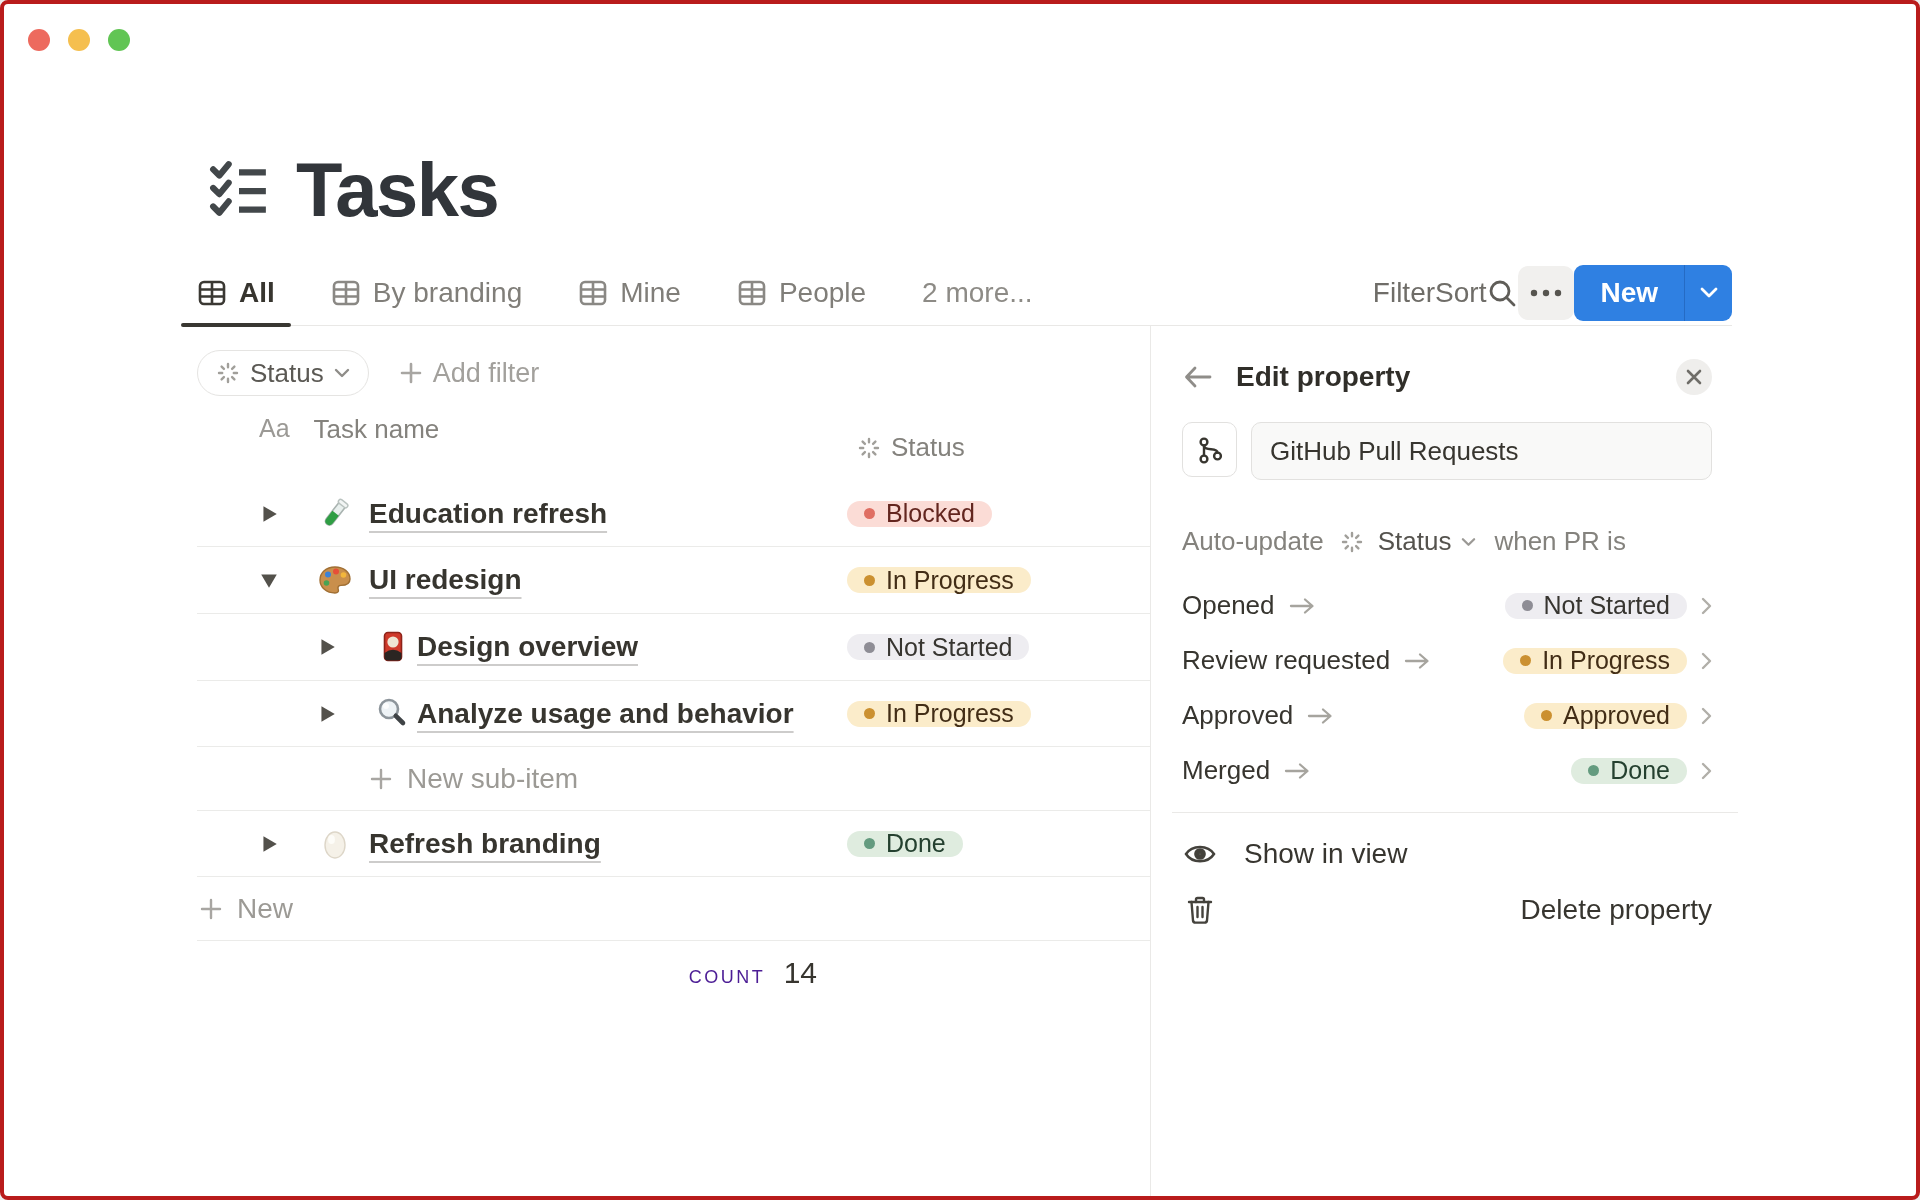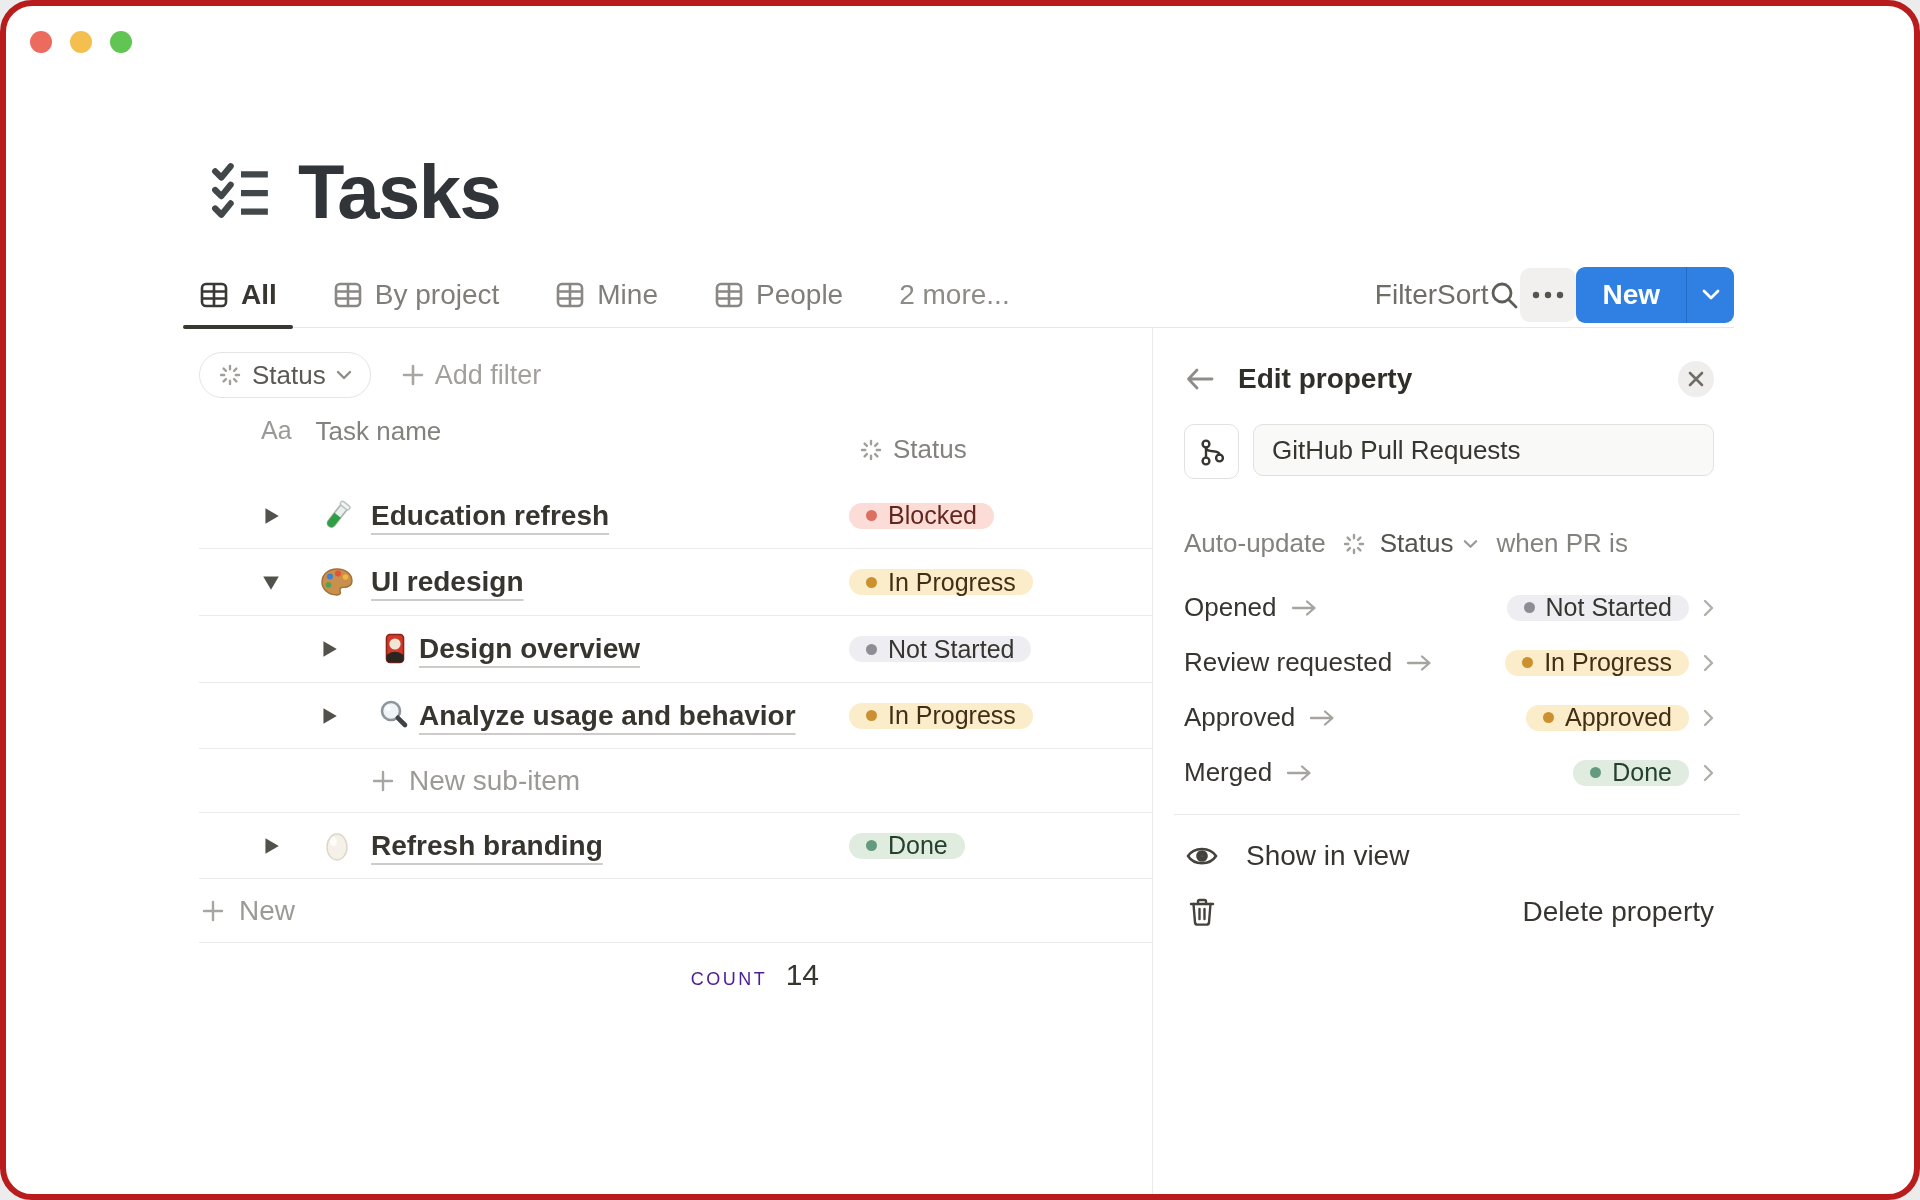--- a/index.html
+++ b/index.html
@@ -1,17 +1,17 @@
 <!DOCTYPE html>
 <html><head>
 <meta charset="utf-8">
 <style>
   * { margin:0; padding:0; box-sizing:border-box; }
   html,body { width:1920px; height:1200px; background:#ececec; font-family:"Liberation Sans","DejaVu Sans",sans-serif; }
-  .window { position:absolute; inset:0; background:#fff; border-radius:32px; overflow:hidden; border:6px solid #b91c1c; }
+  .window { position:absolute; inset:0; background:#fff; border-radius:8px; overflow:hidden; border:4px solid #b91c1c; }
 
   
   .lights { position:absolute; top:25px; left:24px; display:flex; gap:18px; }
   .light { width:22px; height:22px; border-radius:50%; }
   .light.red{background:#ed6a5e}.light.yellow{background:#f5bf4f}.light.green{background:#61c554}
 
   
   .title-row { position:absolute; left:204px; top:142px; display:flex; align-items:center; gap:26px; }
   .title-row h1 { font-size:76px; font-weight:700; color:#31353a; letter-spacing:-1.5px; }
 
@@ -80,21 +80,21 @@
   
   .panel { position:absolute; left:1178px; top:322px; width:530px; }
   .panel-header { position:absolute; top:28px; left:0; width:100%; height:46px; display:flex; align-items:center; }
   .back-btn { display:flex; margin-right:22px; }
   .panel-title { font-size:28px; font-weight:700; color:#302e29; }
   .close-btn { margin-left:auto; width:36px; height:36px; border-radius:50%; background:#efeeec;
                display:flex; align-items:center; justify-content:center; }
   .name-row { position:absolute; top:96px; left:0; width:100%; height:55px; display:flex; gap:14px; }
   .prop-icon-btn { width:55px; height:55px; border:1.5px solid #e2e1df; border-radius:10px; background:#fff;
                    display:flex; align-items:center; justify-content:center; }
-  .prop-input { flex:1; height:52px; border:1.5px solid #e2e1df; border-radius:10px; background:#f9f9f8;
+  .prop-input { flex:1; height:58px; border:1.5px solid #e2e1df; border-radius:10px; background:#f9f9f8;
                 font-size:26px; color:#37352f; padding:0 18px; font-family:inherit; outline:none; }
   .auto-row { position:absolute; top:200px; left:0; display:flex; align-items:center; gap:10px; font-size:26px; color:#84827d; }
   .auto-row .prop { color:#55534e; margin-left:4px; }
   .auto-row .suffix { margin-left:8px; }
   .map-rows { position:absolute; top:252px; left:0; width:100%; }
   .map-row { height:55px; display:flex; align-items:center; }
   .map-event { font-size:26px; color:#37352f; }
   .map-arrow { margin-left:14px; display:flex; }
   .map-right { margin-left:auto; display:flex; align-items:center; gap:14px; }
   .panel-divider { position:absolute; top:486px; left:-10px; width:566px; height:1px; background:#eae9e7; }
@@ -139,21 +139,21 @@
         </span>
         <span>All</span>
       </div>
       <div class="tab">
         <span>
           <svg width="30" height="30" viewBox="0 0 30 30" fill="none" stroke="currentColor" stroke-width="2.6">
             <rect x="3" y="4" width="24" height="22" rx="4"></rect>
               <path d="M3 11.5 H27 M3 18.5 H27 M15 4 V26"></path>
           </svg>
         </span>
-        <span>By project</span>
+        <span>By branding</span>
       </div>
       <div class="tab">
         <span>
           <svg width="30" height="30" viewBox="0 0 30 30" fill="none" stroke="currentColor" stroke-width="2.6">
             <rect x="3" y="4" width="24" height="22" rx="4"></rect>
               <path d="M3 11.5 H27 M3 18.5 H27 M15 4 V26"></path>
           </svg>
         </span>
         <span>Mine</span>
       </div>

